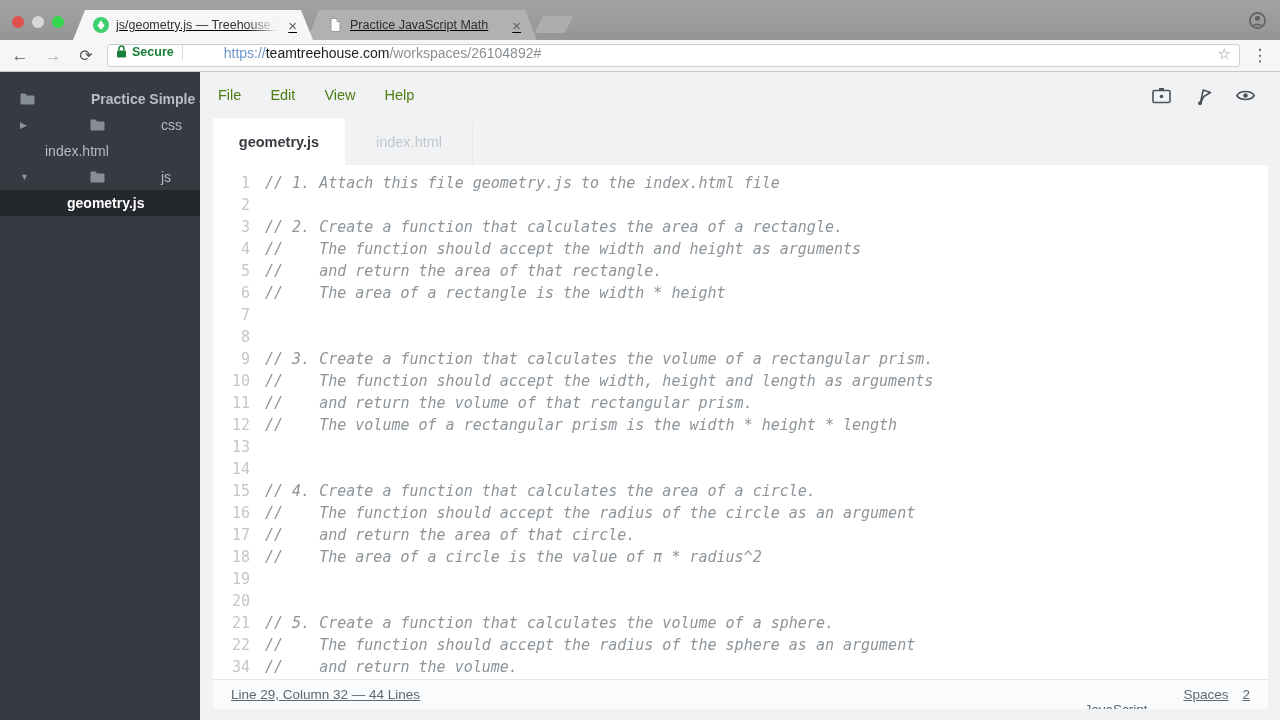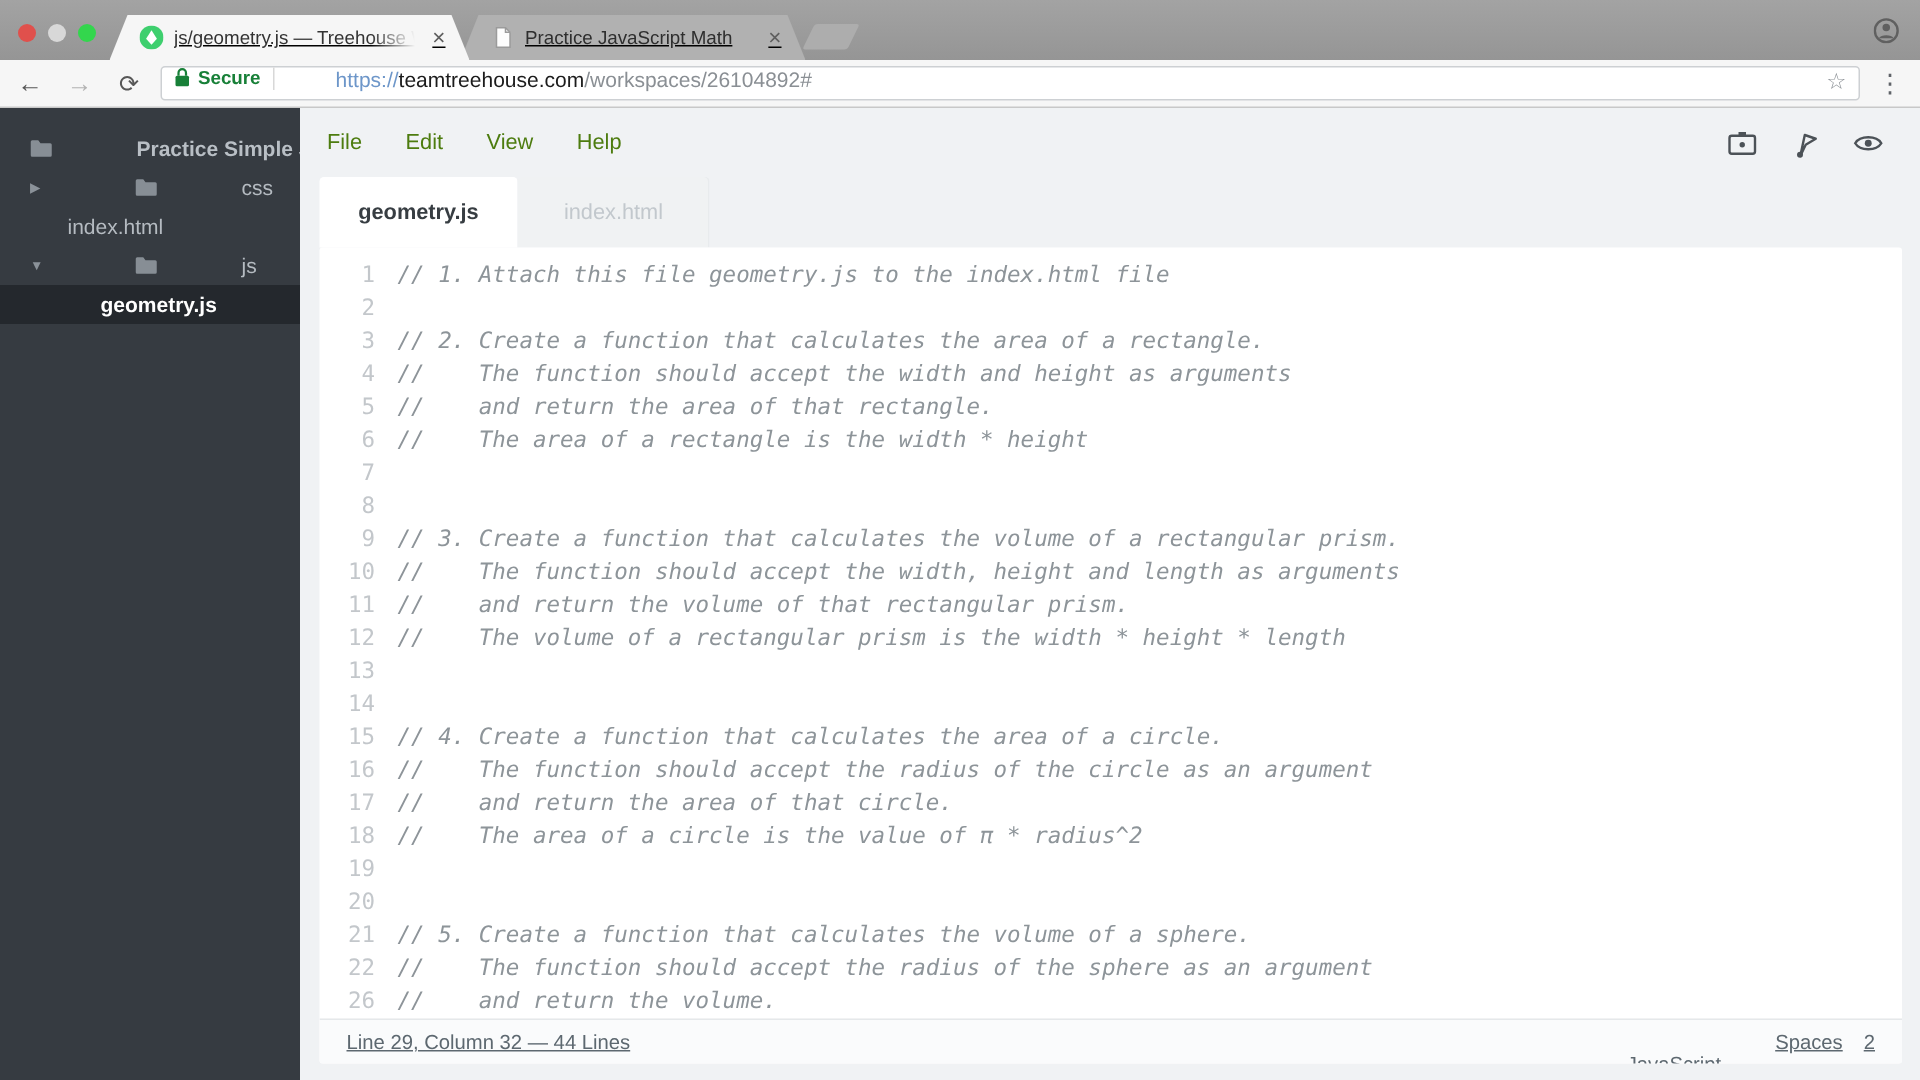--- a/index.html
+++ b/index.html
@@ -290,21 +290,21 @@
           </div>
           <div class="code-line">
             <span class="ln">21</span>
             <span class="code-text">// 5. Create a function that calculates the volume of a sphere.</span>
           </div>
           <div class="code-line">
             <span class="ln">22</span>
             <span class="code-text">//    The function should accept the radius of the sphere as an argument</span>
           </div>
           <div class="code-line">
-            <span class="ln">26</span>
+            <span class="ln">34</span>
             <span class="code-text">//    and return the volume.</span>
           </div>
         </div>
       <div class="statusbar">
         <span class="status-left">Line 29, Column 32 — 44 Lines</span>
         <span class="status-lang">JavaScript</span>
         <span class="status-indent">Spaces</span>
         <span>2</span>
       </div>
     </div>

